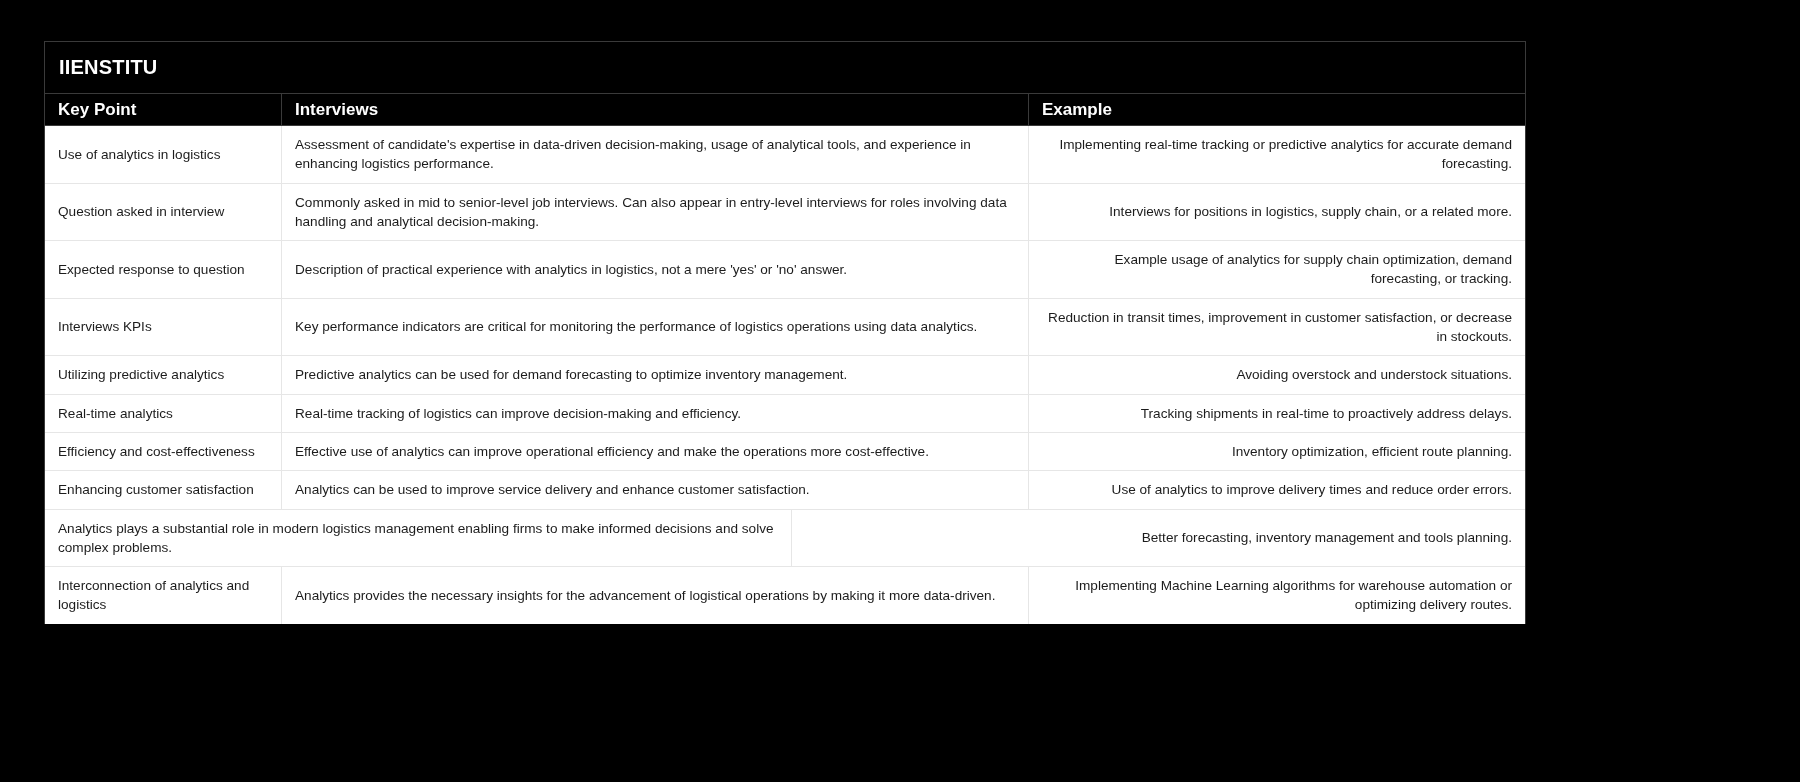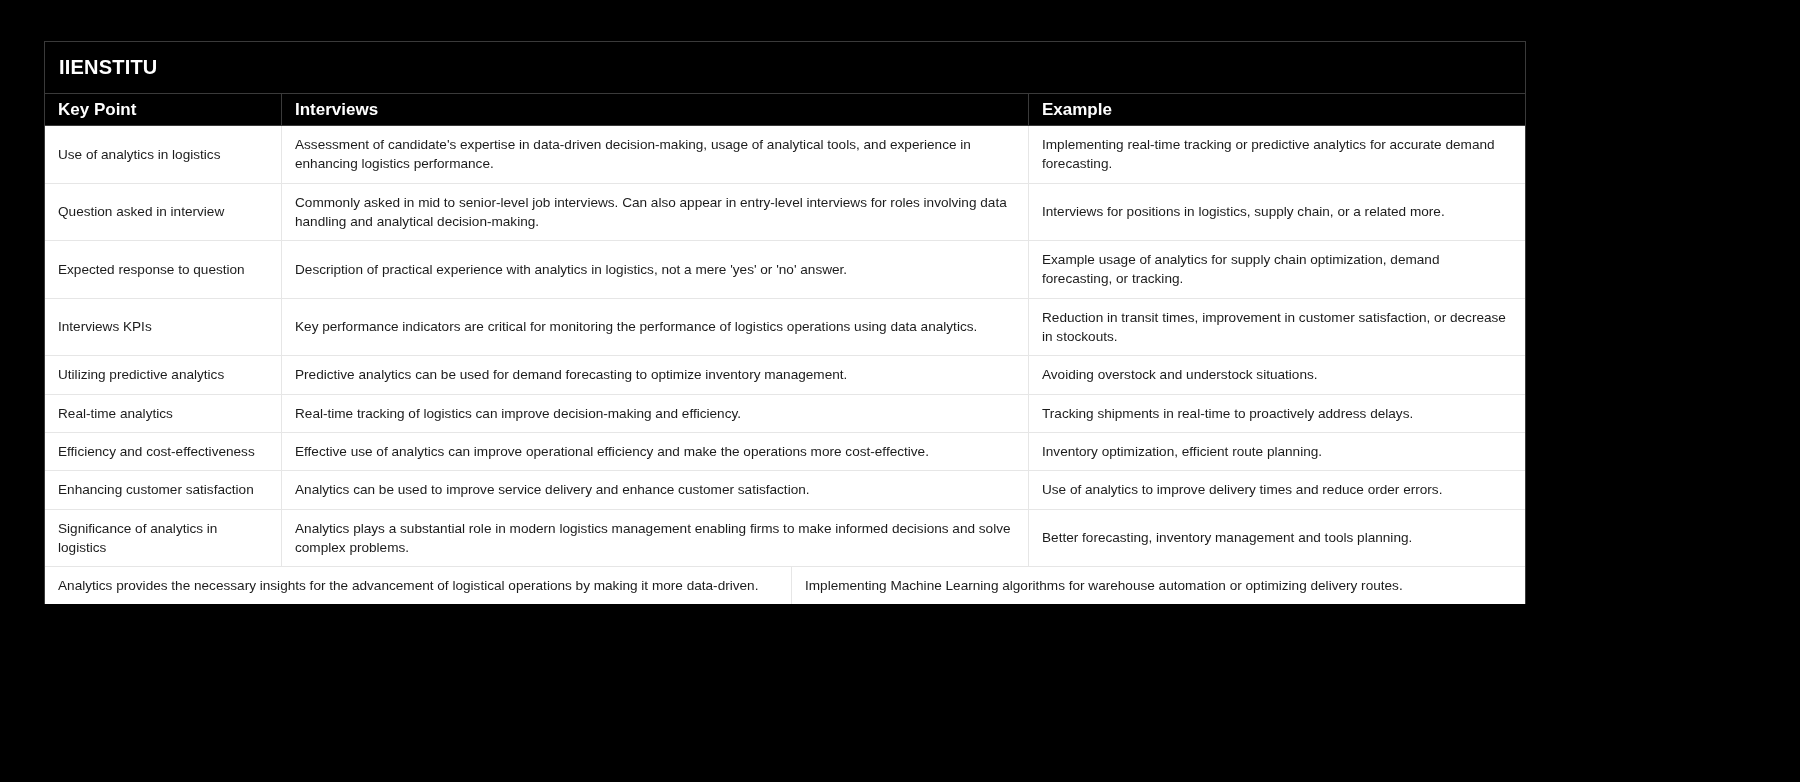--- a/index.html
+++ b/index.html
@@ -91,20 +91,21 @@
   .td.c1 {
     width: 237px;
     border-right: 1px solid #e6e6e6;
   }
   .td.c2 {
     width: 747px;
     border-right: 1px solid #e6e6e6;
   }
   .td.c3 {
     flex: 1;
+    text-align: right;
   }
   .cell-text {
     display: block;
     width: 100%;
   }
 </style>
 </head>
 <body>
 
 <div id="page">
@@ -204,31 +205,31 @@
             <span class="cell-text">Enhancing customer satisfaction</span>
           </div>
           <div class="td c2">
             <span class="cell-text">Analytics can be used to improve service delivery and enhance customer satisfaction.</span>
           </div>
           <div class="td c3">
             <span class="cell-text">Use of analytics to improve delivery times and reduce order errors.</span>
           </div>
         </div>
         <div class="tr">
-          <div class="td c1">
-            <span class="cell-text">Significance of analytics in logistics</span>
-          </div>
           <div class="td c2">
             <span class="cell-text">Analytics plays a substantial role in modern logistics management enabling firms to make informed decisions and solve complex problems.</span>
           </div>
           <div class="td c3">
             <span class="cell-text">Better forecasting, inventory management and tools planning.</span>
           </div>
         </div>
         <div class="tr">
+          <div class="td c1">
+            <span class="cell-text">Interconnection of analytics and logistics</span>
+          </div>
           <div class="td c2">
             <span class="cell-text">Analytics provides the necessary insights for the advancement of logistical operations by making it more data-driven.</span>
           </div>
           <div class="td c3">
             <span class="cell-text">Implementing Machine Learning algorithms for warehouse automation or optimizing delivery routes.</span>
           </div>
         </div>
       </div>
 
   </div>

